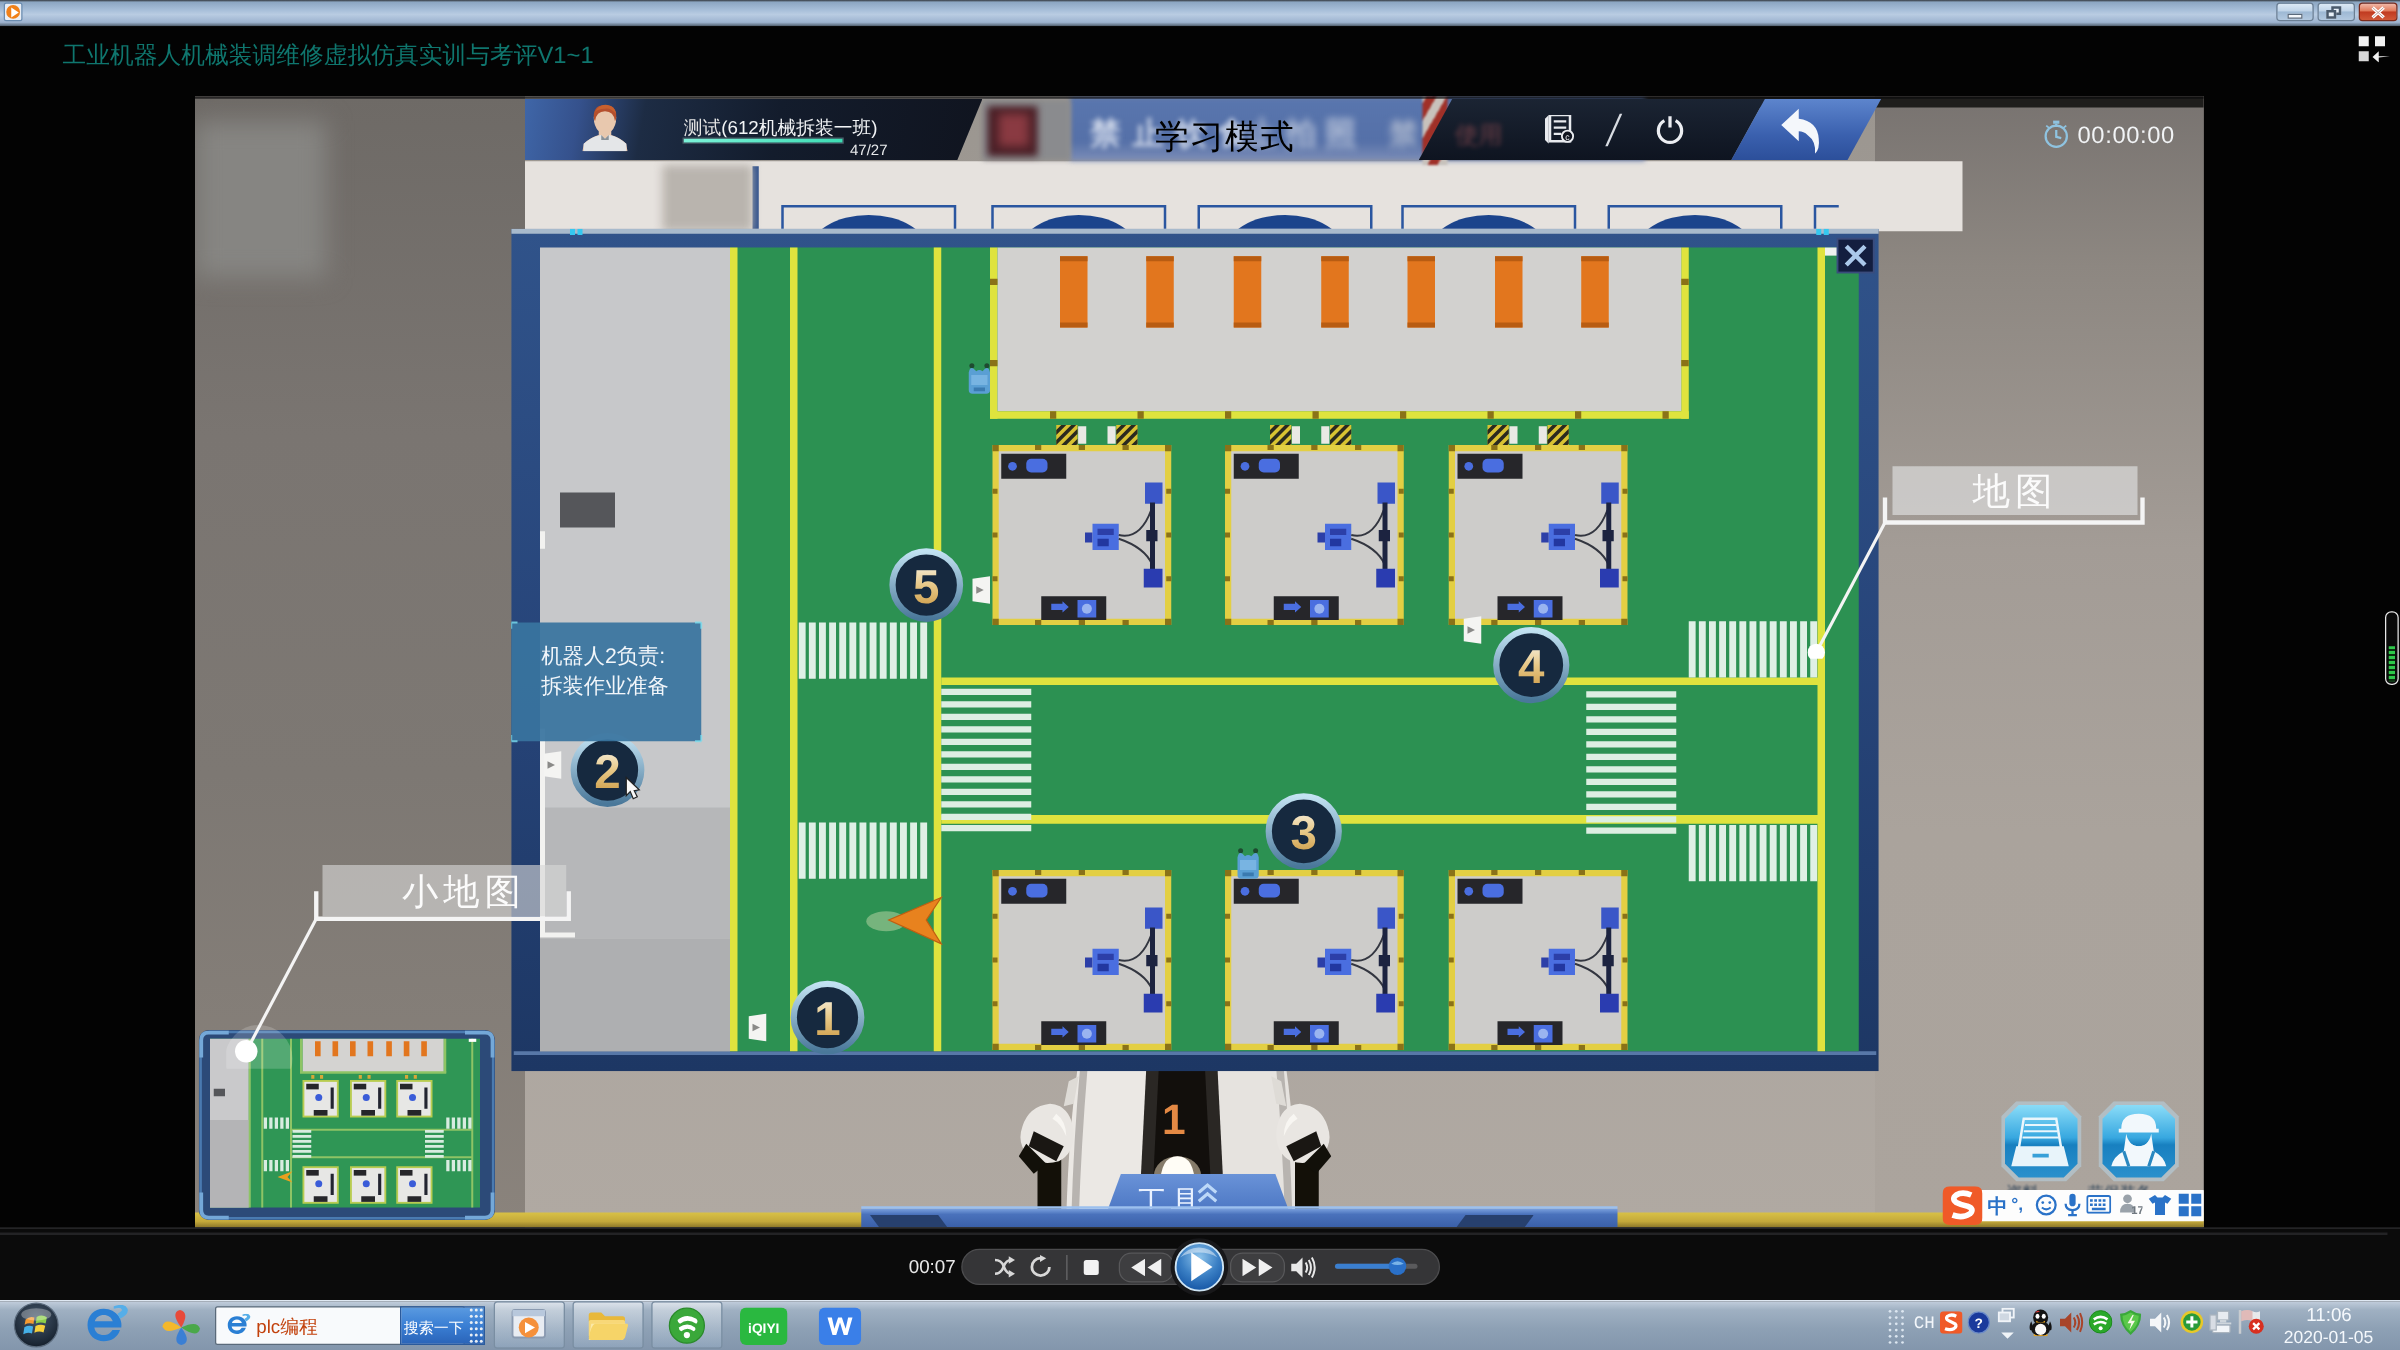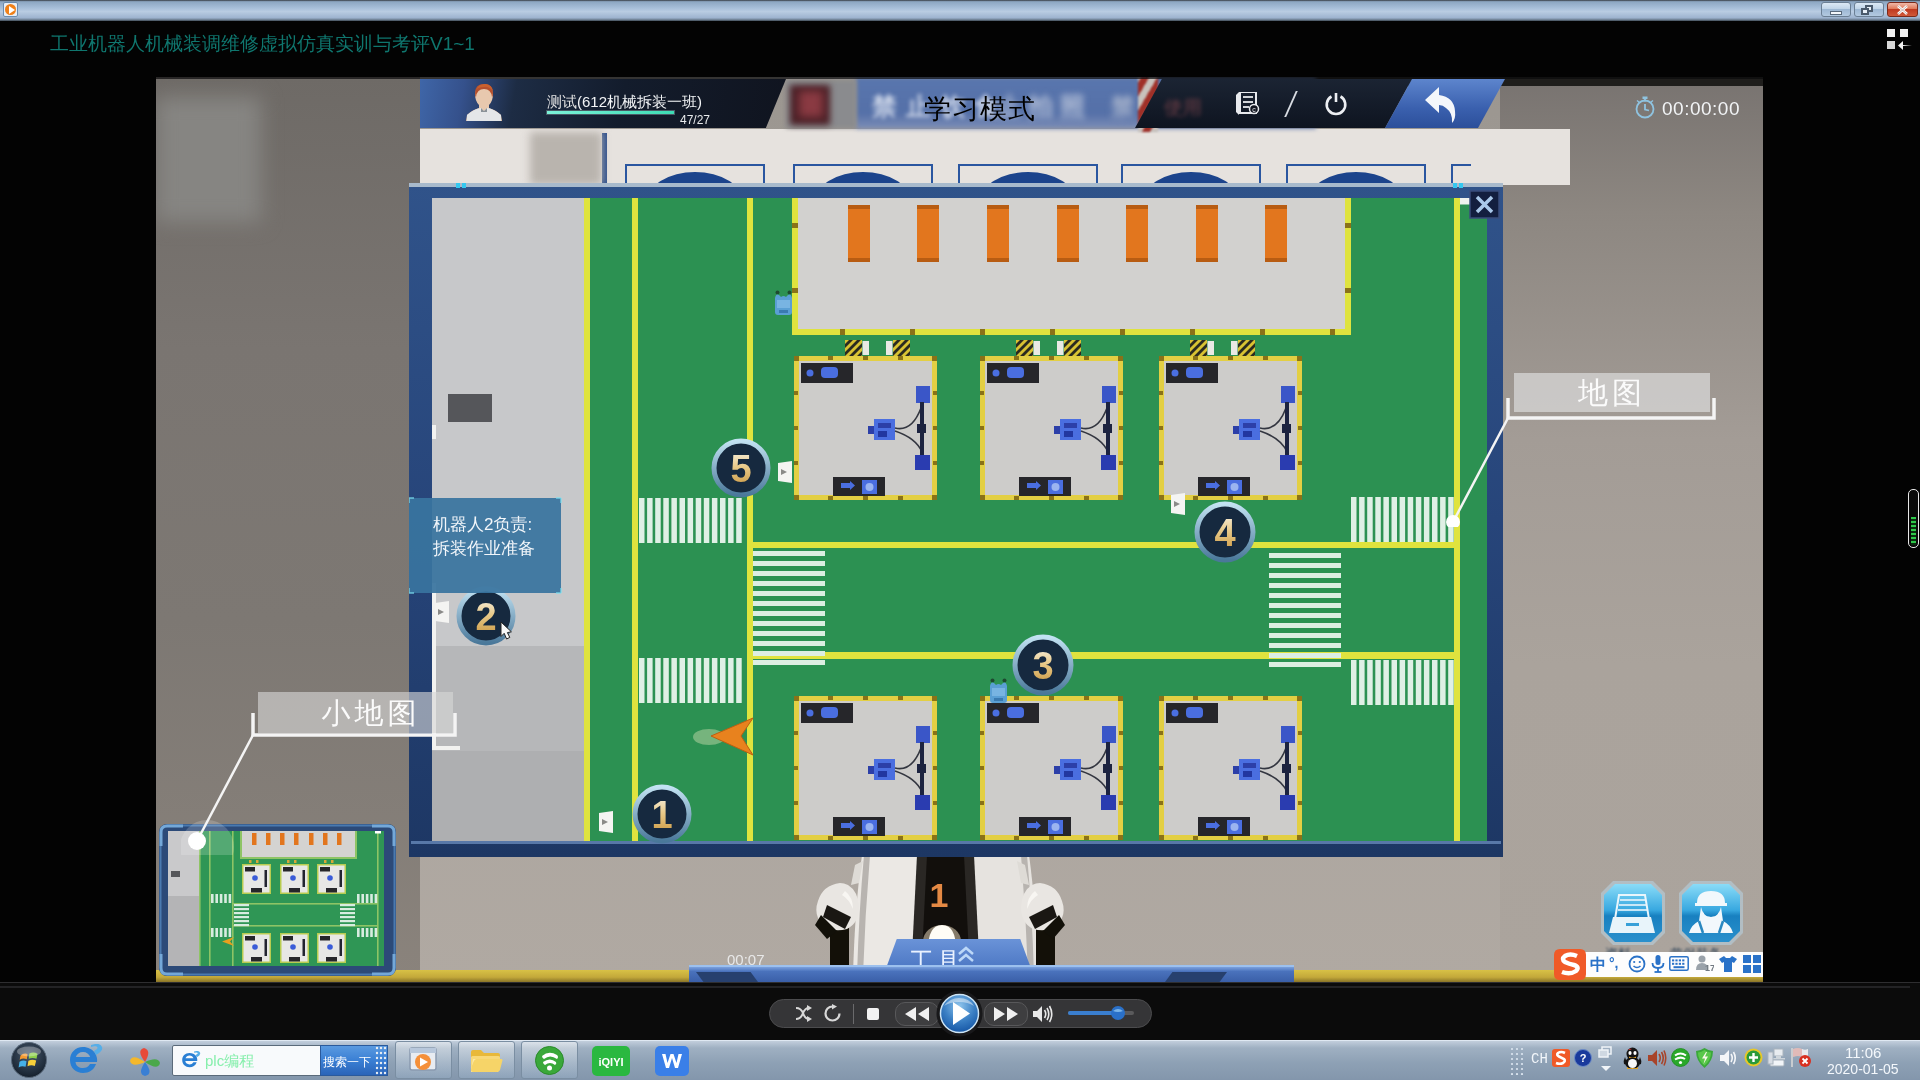--- a/index.html
+++ b/index.html
@@ -643,21 +643,21 @@
           <rect x="11" y="1" width="8" height="8"></rect>
           <rect x="1" y="11" width="8" height="8"></rect>
           <rect x="11" y="11" width="8" height="8"></rect>
         </g>
   </svg>
 </div>
 
 <div class="abs" style="left:0;top:982px;width:1920px;height:58px;background:#0b0b0b;border-top:1px solid #2e2e30;"></div>
 <div class="abs" style="left:0;top:986px;width:1910px;height:2px;background:#232325;"></div>
 
-<div class="abs" style="left:727px;top:951px;color:#e8e8e8;font-size:15px;">00:07</div>
+<div class="abs" style="left:727px;top:1005px;color:#e8e8e8;font-size:15px;">00:07</div>
 
 <div class="abs" style="left:769px;top:999px;width:383px;height:29px;background:#353537;border:1px solid #4c4c4e;border-radius:15px;"></div>
 
 <svg class="abs" style="left:794px;top:1004px;" width="19" height="19" viewBox="0 0 19 19">
   <path d="M 2 15 Q 7 15 9 9 Q 11 4 15 4" stroke="#d8d8d8" stroke-width="2" fill="none"></path>
   <path d="M 2 4 Q 7 4 9 9 Q 11 15 15 15" stroke="#d8d8d8" stroke-width="2" fill="none"></path>
   <path d="M 13 1 L 18 4 L 13 7 Z" fill="#d8d8d8"></path>
   <path d="M 13 12 L 18 15 L 13 18 Z" fill="#d8d8d8"></path>
 </svg>
 
@@ -742,21 +742,21 @@
   <path d="M 17 14 Q 30 8 32 15 Q 30 23 17 14 Z" fill="#4aa84a"></path>
   <path d="M 17 14 Q 26 26 17 28 Q 9 26 17 14 Z" fill="#3a7fd4"></path>
   <path d="M 17 14 Q 4 20 2 13 Q 4 5 17 14 Z" fill="#f4b82c"></path>
 </svg>
 
 <div class="abs" style="left:172px;top:1045px;width:200px;height:31px;background:#f8fafc;border:1px solid #5a6a7a;border-radius:2px;"></div>
 <svg class="abs" style="left:180px;top:1051px;" width="21" height="19" viewBox="0 0 21 19">
   <path d="M 9.5 2 C 5 2 2.2 5.2 2.2 9 C 2.2 13.4 5.5 16.2 9.5 16.2 C 12.8 16.2 15.6 14.5 16.7 11.2 L 13.4 11.2 C 12.3 12.8 11.2 13.4 9.5 13.4 C 7.3 13.4 5.6 12.3 5.3 10.1 L 17.2 10.1 C 17.5 9 17.2 6.7 16.1 5 C 14.7 3.1 12.3 2 9.5 2 Z M 5.5 7.3 C 6 5.6 7.6 4.5 9.5 4.5 C 11.4 4.5 13 5.6 13.5 7.3 Z" fill="#2a7fd4"></path>
   <path d="M 14 0.5 Q 19 -1 20.1 1.7 Q 20.9 4 16.8 6.2 L 15.7 4 Q 18 2.9 17.7 2.1 Q 17.1 1 14.1 1.8 Z" fill="#56aee8"></path>
 </svg>
-<div class="abs" style="left:205px;top:1052px;color:#86efac;font-size:15px;">plc编程</div>
+<div class="abs" style="left:205px;top:1052px;color:#c2410c;font-size:15px;">plc编程</div>
 <div class="abs" style="left:320px;top:1045px;width:68px;height:31px;background:linear-gradient(180deg,#5a9ae0 0%,#3a7fd4 50%,#2a64b8 100%);border:1px solid #2a5a9c;">
   <div class="abs" style="left:2px;top:8px;color:#fff;font-size:12px;white-space:nowrap;">搜索一下</div>
 </div>
 
 <svg class="abs" style="left:375px;top:1046px;" width="12" height="30" viewBox="0 0 12 30">
   <g fill="#e8eef4">
     <circle cx="2" cy="2" r="1.2"></circle>
         <circle cx="6" cy="2" r="1.2"></circle>
         <circle cx="10" cy="2" r="1.2"></circle>
     <circle cx="2" cy="7" r="1.2"></circle>

